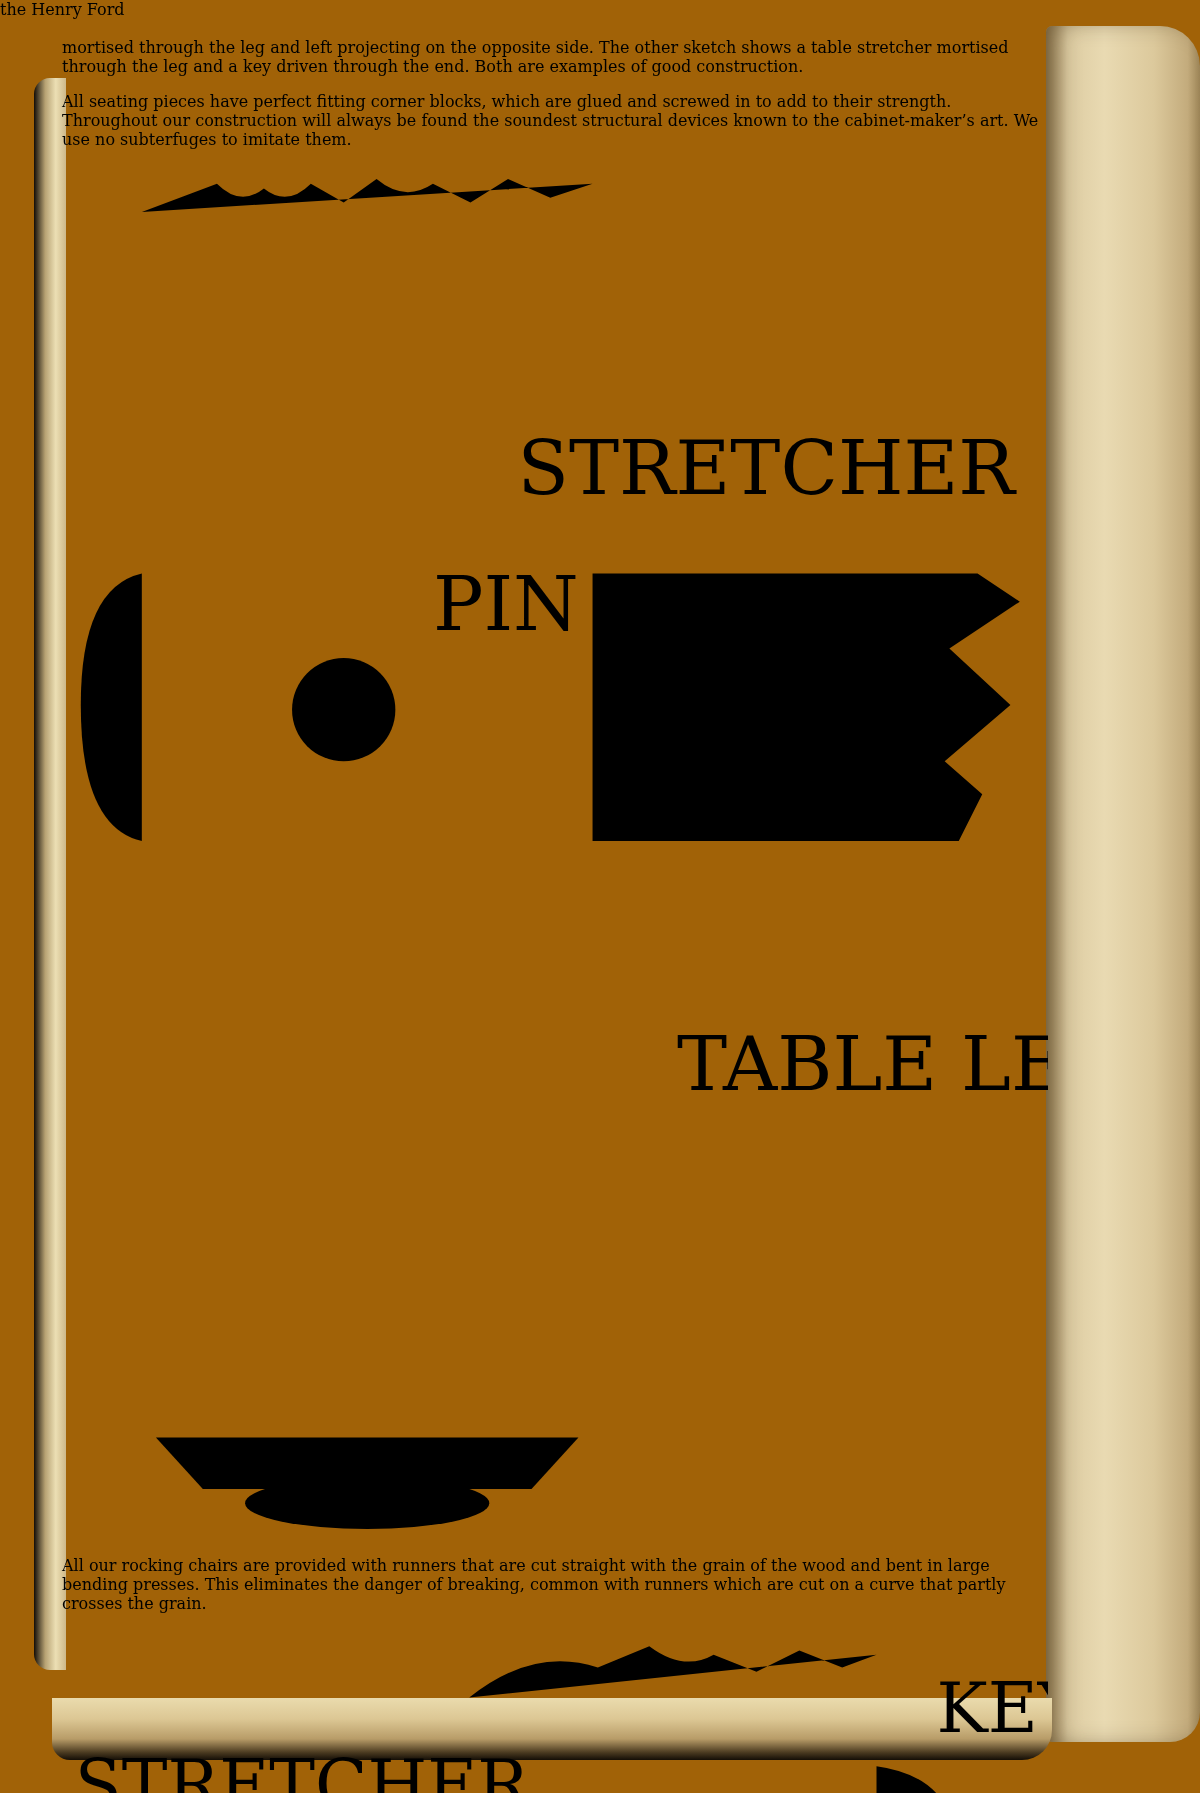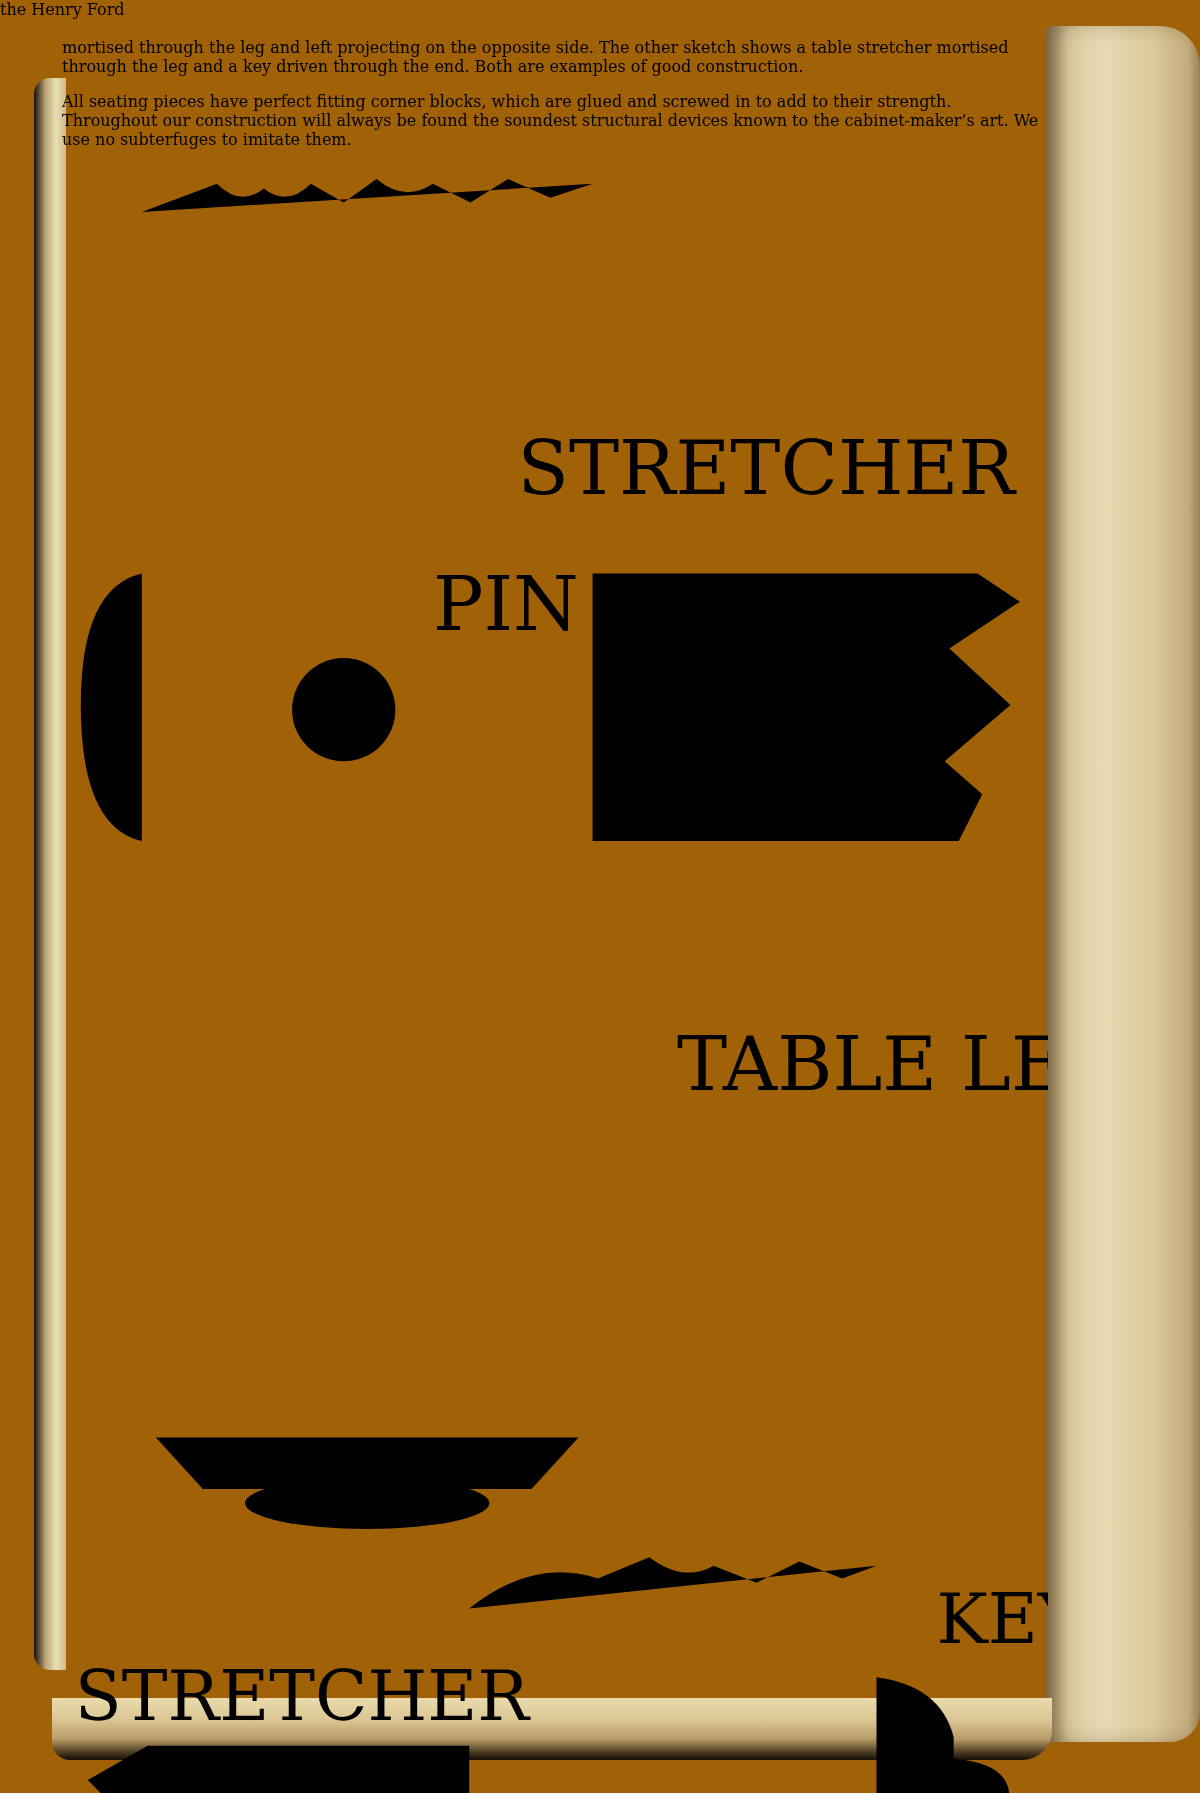--- a/index.html
+++ b/index.html
@@ -101,20 +101,21 @@
             <text class="dlabel" x="97" y="70">STRETCHER</text>
 
             <path class="dline" d="M129,200 L116,212" style="stroke-width:1.8"></path>
             <text class="dlabel" x="131" y="197">TABLE LEG</text>
           </svg>
         </div>
       </section>
 
       <section class="block block-rockers">
         <span class="float-spacer-right"></span>
+        <p>All our rocking chairs are provided with runners that are cut straight with the grain of the wood and bent in large bending presses. This eliminates the danger of breaking, common with runners which are cut on a curve that partly crosses the grain.</p>
 
         <div class="diagram diagram-key">
           <svg viewBox="0 0 230 312">
 
             <path class="dline" d="M95,16 Q110,4 125,9 L137,4 Q145,10 152,6 L162,10 L172,5 L182,9 L190,6"></path>
             <path class="dline" d="M95,16 L95,286"></path>
             <path class="dline" d="M190,6 L190,286"></path>
             <path class="dline" d="M95,286 L190,286"></path>
             <path class="dline" d="M99,286 L108,296 L177,296 L186,286"></path>
             <ellipse class="dfill" cx="142" cy="299" rx="26" ry="5.5"></ellipse>

